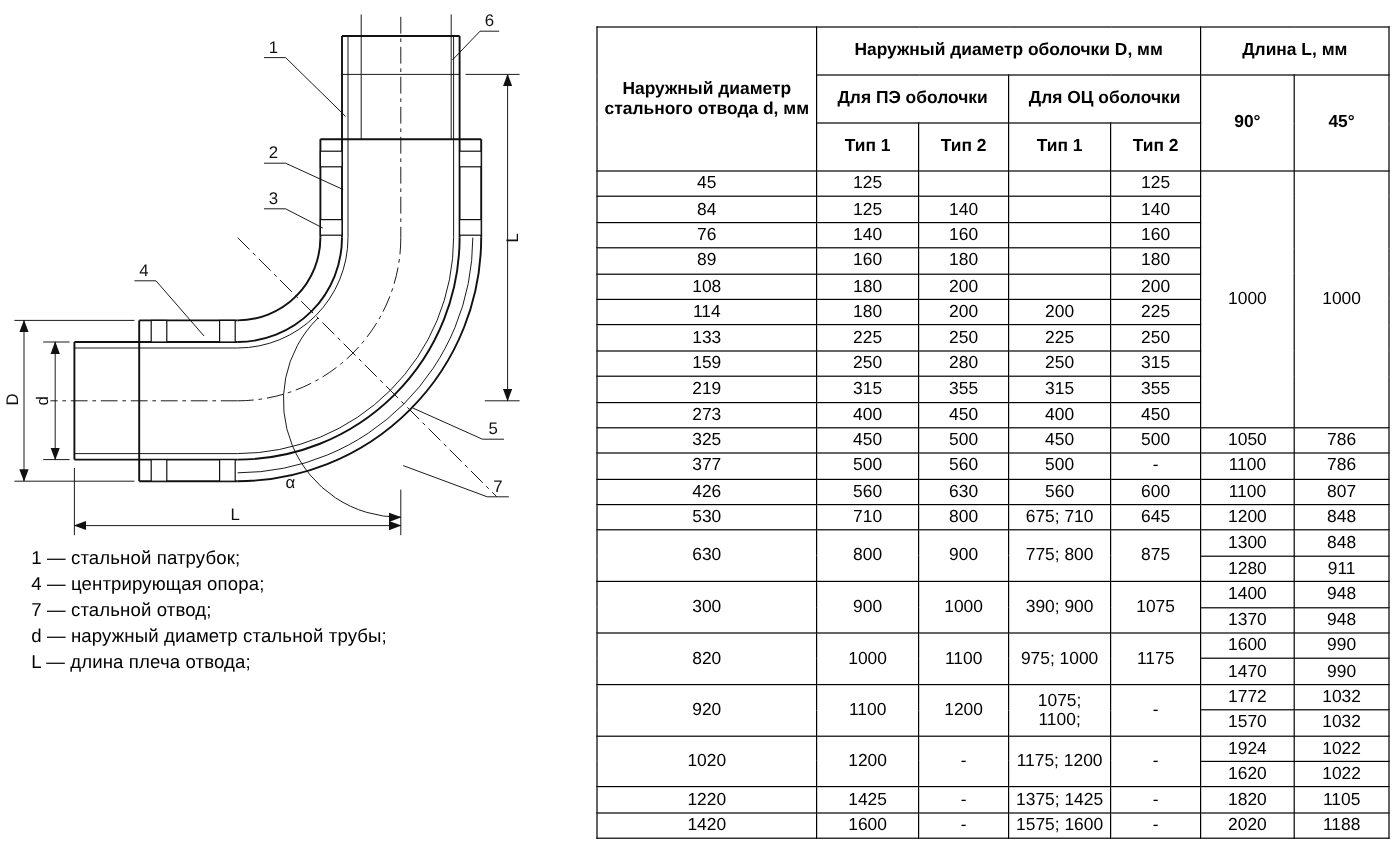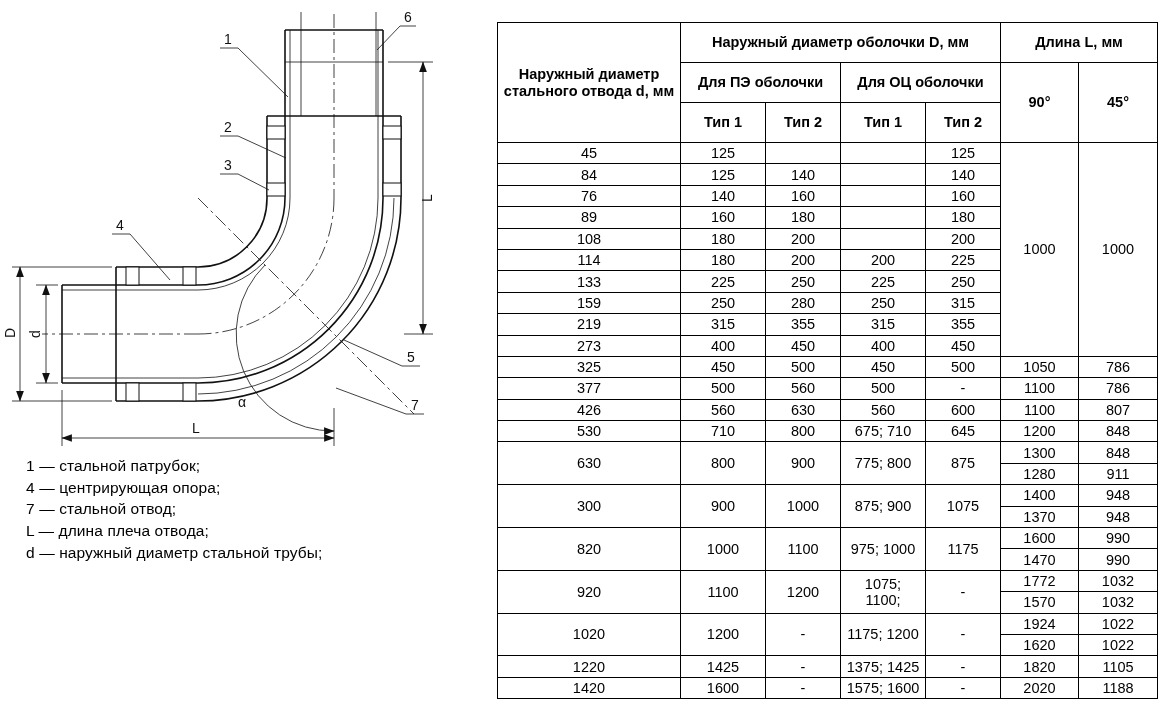--- a/index.html
+++ b/index.html
@@ -150,22 +150,22 @@
       <text x="15" y="338" transform="rotate(-90 15 338)">D</text>
       <text x="40" y="338" transform="rotate(-90 40 338)">d</text>
       <text x="238" y="407">α</text>
     </g>
   </svg>
 
   <div class="legend">
       <div class="legend-item">1 — стальной патрубок;</div>
       <div class="legend-item">4 — центрирующая опора;</div>
       <div class="legend-item">7 — стальной отвод;</div>
+      <div class="legend-item">d — наружный диаметр стальной трубы;</div>
       <div class="legend-item">L — длина плеча отвода;</div>
-      <div class="legend-item">d — наружный диаметр стальной трубы;</div>
     </div>
 </div>
 
 <table class="dim-table">
   <colgroup>
     <col style="width:183px">
       <col style="width:85px">
       <col style="width:75px">
     <col style="width:85px">
       <col style="width:75px">
@@ -310,21 +310,21 @@
         <td>848</td>
       </tr>
       <tr>
         <td>1280</td>
         <td>911</td>
       </tr>
       <tr>
         <td rowspan="2">300</td>
         <td rowspan="2">900</td>
         <td rowspan="2">1000</td>
-        <td rowspan="2">875; 900</td>
+        <td rowspan="2">390; 900</td>
         <td rowspan="2">1075</td>
         <td>1400</td>
         <td>948</td>
       </tr>
       <tr>
         <td>1370</td>
         <td>948</td>
       </tr>
       <tr>
         <td rowspan="2">820</td>

